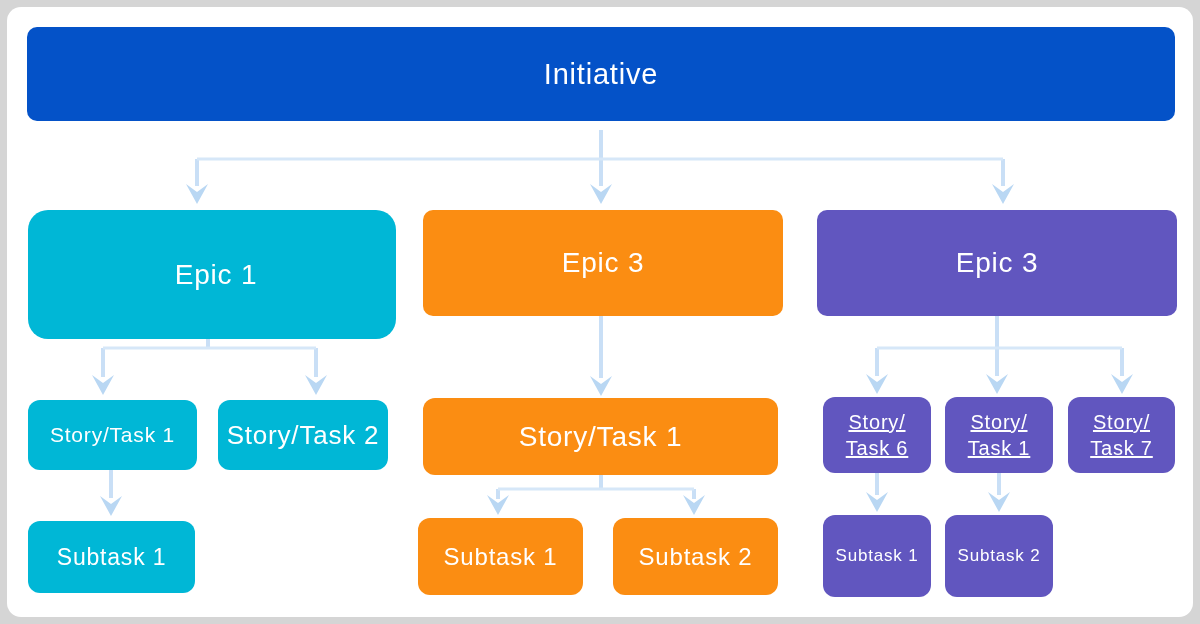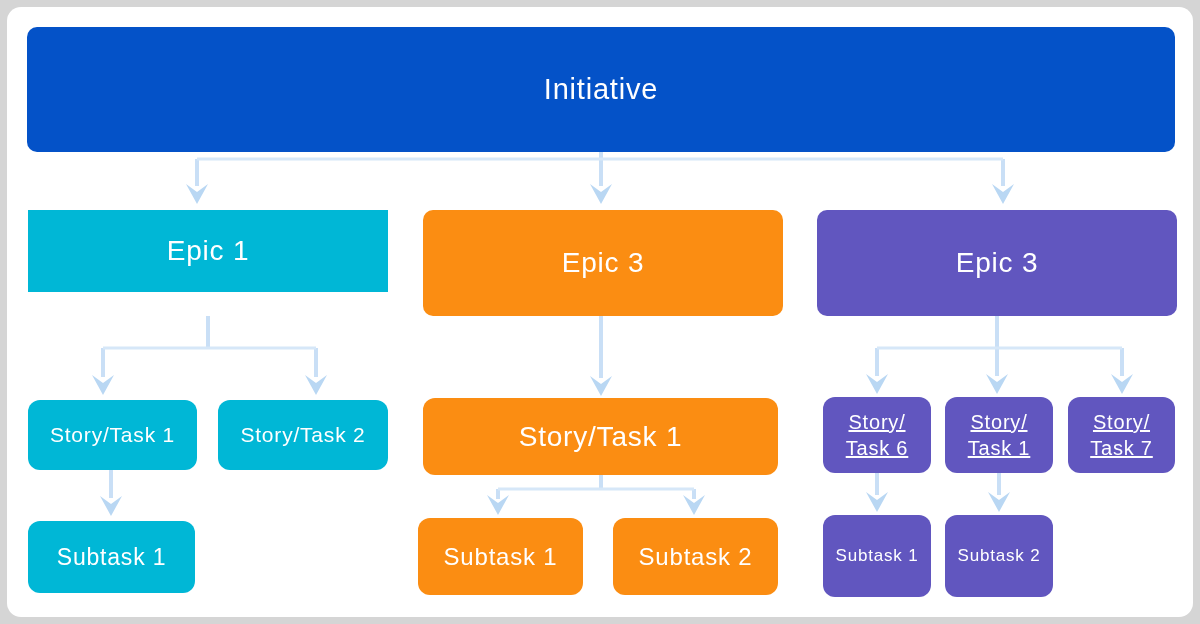--- a/index.html
+++ b/index.html
@@ -8,26 +8,26 @@
   .card{position:absolute;left:7px;top:7px;width:1186px;height:610px;
     background:#FFFFFF;border-radius:14px;}
   svg.connectors{position:absolute;left:0;top:0;pointer-events:none;}
   .node{position:absolute;display:flex;align-items:center;justify-content:center;
     color:#FFFFFF;border-radius:12px;text-align:center;white-space:nowrap;
     letter-spacing:0.8px;}
   .c-blue{background:#0452C8;border-radius:10px;}
   .c-cyan{background:#00B7D6;}
   .c-orange{background:#FB8D12;}
   .c-purple{background:#6156BF;}
-  .n-initiative{left:27px;top:27px;width:1148px;height:125px;font-size:29px;}
-  .n-epic1{left:28px;top:210px;width:360px;height:82px;font-size:28px;border-radius:0;}
+  .n-initiative{left:27px;top:27px;width:1148px;height:94px;font-size:29px;}
+  .n-epic1{left:28px;top:210px;width:360px;height:129px;font-size:28px;border-radius:20px;padding-left:8px;}
   .n-epic2{left:423px;top:210px;width:360px;height:106px;font-size:28px;border-radius:10px;}
   .n-epic3{left:817px;top:210px;width:360px;height:106px;font-size:28px;border-radius:10px;}
   .n-l-story1{left:28px;top:400px;width:169px;height:70px;font-size:21px;}
-  .n-l-story2{left:218px;top:400px;width:170px;height:70px;font-size:21px;}
+  .n-l-story2{left:218px;top:400px;width:170px;height:70px;font-size:26px;}
   .n-l-sub1{left:28px;top:521px;width:167px;height:72px;font-size:23px;}
   .n-m-story1{left:423px;top:398px;width:355px;height:77px;font-size:28px;}
   .n-m-sub1{left:418px;top:518px;width:165px;height:77px;font-size:24px;}
   .n-m-sub2{left:613px;top:518px;width:165px;height:77px;font-size:24px;}
   .n-r-story1{left:823px;top:397px;width:108px;height:76px;font-size:20px;}
   .n-r-story2{left:945px;top:397px;width:108px;height:76px;font-size:20px;}
   .n-r-story3{left:1068px;top:397px;width:107px;height:76px;font-size:20px;}
   .n-r-sub1{left:823px;top:515px;width:108px;height:82px;font-size:17px;}
   .n-r-sub2{left:945px;top:515px;width:108px;height:82px;font-size:17px;}
   .stack span{display:block;line-height:1.3;text-decoration:underline;}

